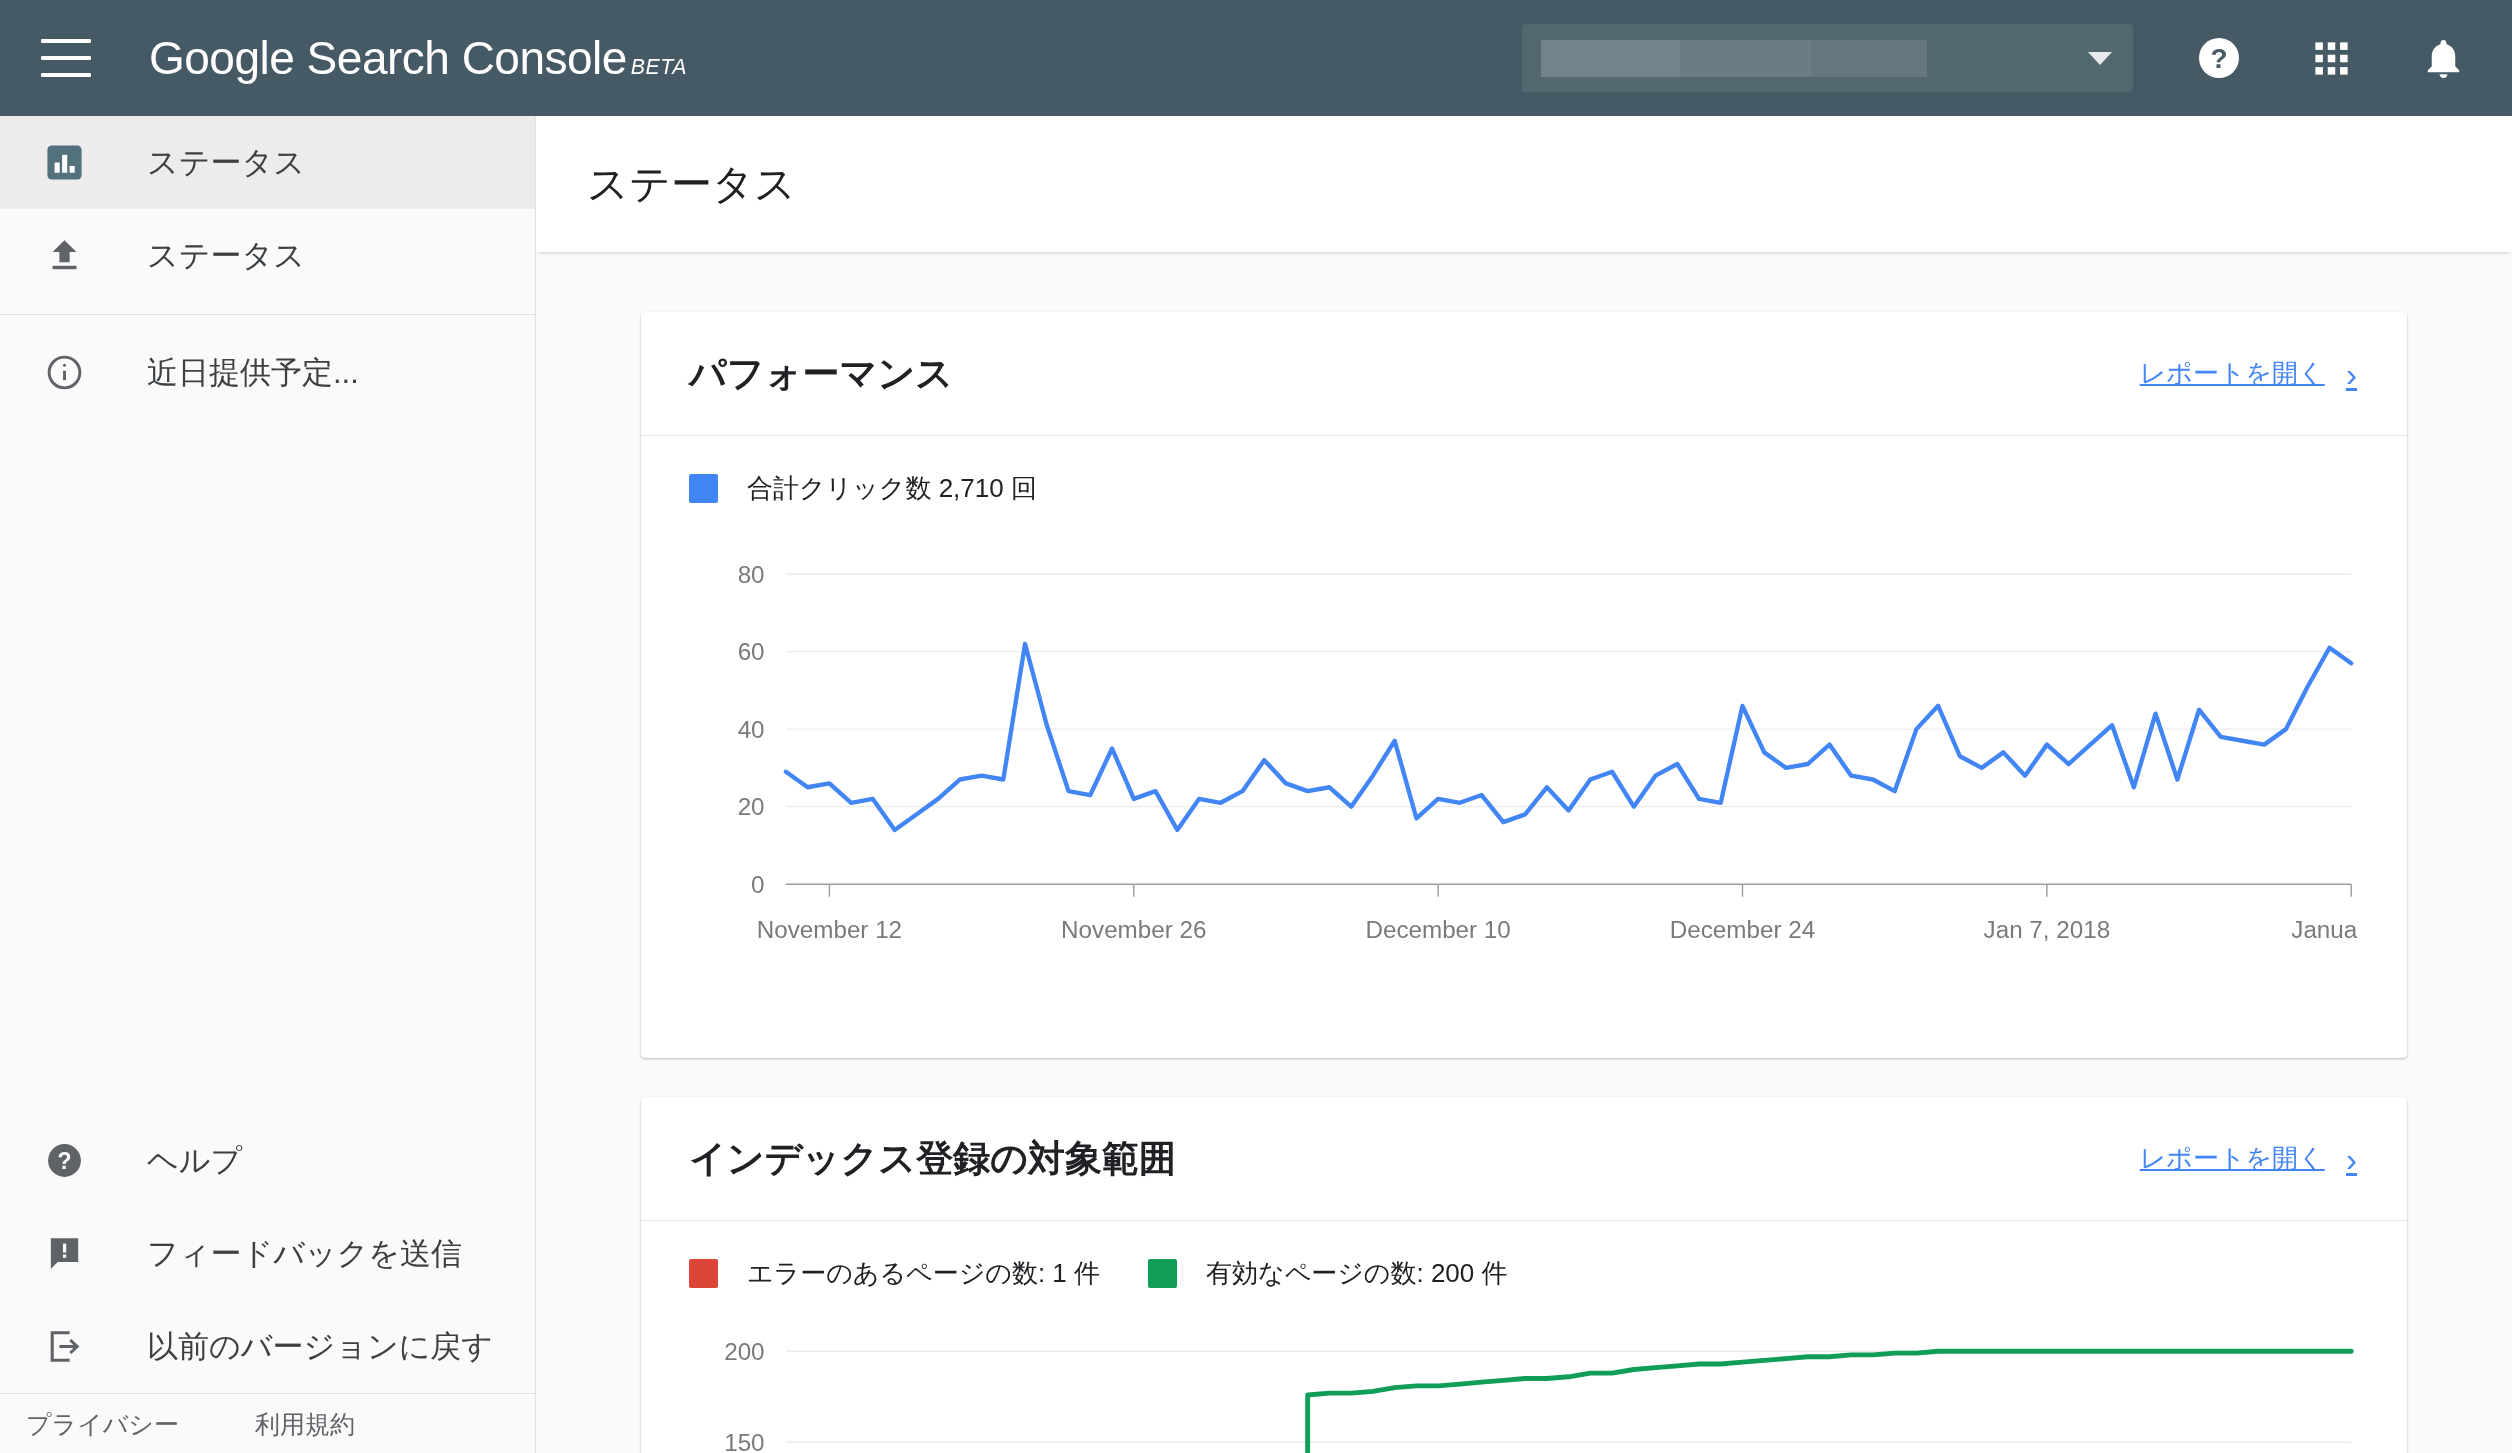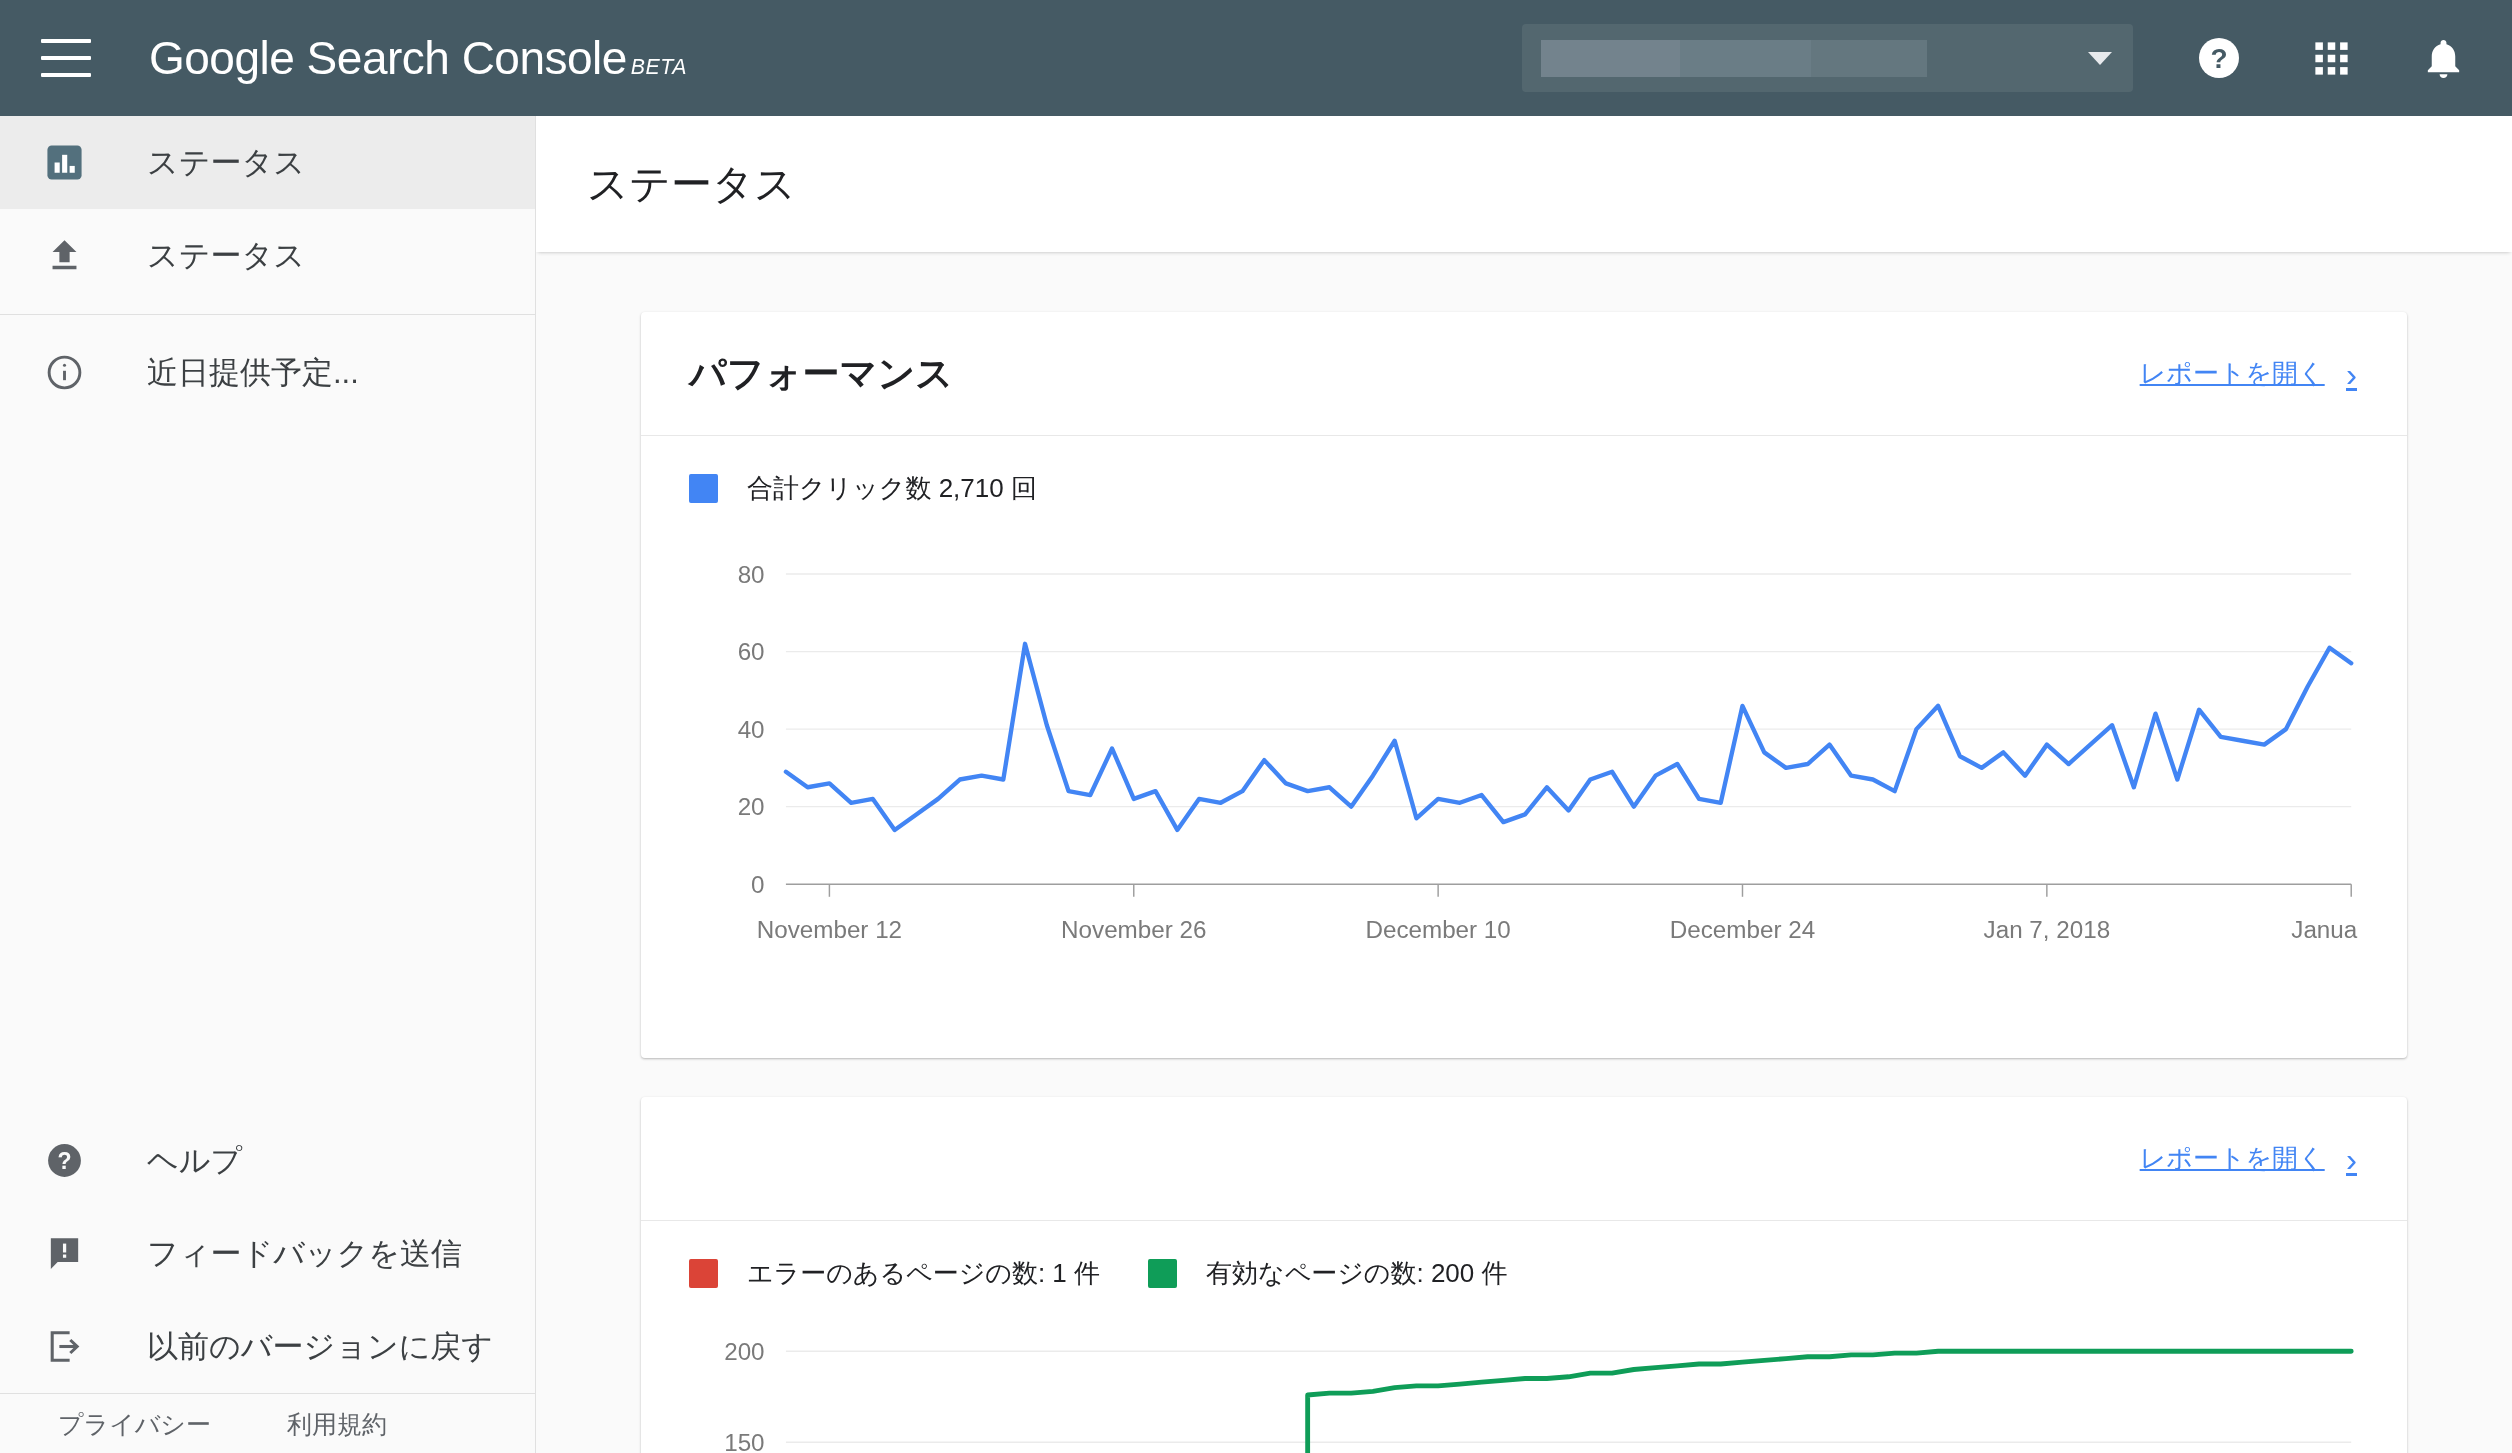--- a/index.html
+++ b/index.html
@@ -45,21 +45,21 @@
     background: #fafafa; border-right: 1px solid #e0e0e0;
   }
   .nav-item { height: 93px; display: flex; align-items: center; padding-left: 37px; cursor: pointer; }
   .nav-item.active { background: #ececec; }
   .nav-ico { width: 54px; display: flex; align-items: center; justify-content: center; }
   .nav-label { margin-left: 56px; font-size: 31px; color: #3c4043; white-space: nowrap; }
   .nav-item.active .nav-label { color: #3c4043; }
   .nav-sep { height: 1px; background: #e0e0e0; margin: 11.6px 0; }
   .sidebar-bottom { position: absolute; bottom: 0; left: 0; width: 100%; }
   .footer-line { height: 1px; background: #e0e0e0; }
-  .footer-links { height: 60px; display: flex; align-items: center; padding-left: 58px;
+  .footer-links { height: 60px; display: flex; align-items: center; padding-left: 26px;
     font-size: 25px; color: #5f6368; gap: 76px; overflow: hidden; }
 
   
   .main { position: absolute; top: 116px; left: 536px; width: 1976px; height: 1338px;
     background: #fafafa; overflow: hidden; }
   .page-head { height: 136px; background: #fff; display: flex; align-items: center;
     padding-left: 51px; box-shadow: 0 1.9px 3.9px -1.9px rgba(0,0,0,.28); }
   .page-title { font-size: 41px; color: #202124; font-weight: 400; }
 
   .card { background: #fff; border-radius: 3.9px; margin: 0 auto;
@@ -263,20 +263,21 @@
             <text x="1715" y="446" text-anchor="middle" class="axis-text">January 21</text>
             <line x1="2029.0277777777778" y1="390" x2="2029.0277777777778" y2="403" stroke="#9e9e9e" stroke-width="1.5"></line>
             <text x="2029.0277777777778" y="446" text-anchor="middle" class="axis-text">February 4</text>
             <polyline points="100.0,274.0 122.4,290.0 144.9,286.0 167.3,306.0 189.7,302.0 212.2,334.0 234.6,318.0 257.0,302.0 279.4,282.0 301.9,278.0 324.3,282.0 346.7,142.0 369.2,226.0 391.6,294.0 414.0,298.0 436.5,250.0 458.9,302.0 481.3,294.0 503.8,334.0 526.2,302.0 548.6,306.0 571.0,294.0 593.5,262.0 615.9,286.0 638.3,294.0 660.8,290.0 683.2,310.0 705.6,278.0 728.1,242.0 750.5,322.0 772.9,302.0 795.3,306.0 817.8,298.0 840.2,326.0 862.6,318.0 885.1,290.0 907.5,314.0 929.9,282.0 952.4,274.0 974.8,310.0 997.2,278.0 1019.7,266.0 1042.1,302.0 1064.5,306.0 1086.9,206.0 1109.4,254.0 1131.8,270.0 1154.2,266.0 1176.7,246.0 1199.1,278.0 1221.5,282.0 1244.0,294.0 1266.4,230.0 1288.8,206.0 1311.3,258.0 1333.7,270.0 1356.1,254.0 1378.5,278.0 1401.0,246.0 1423.4,266.0 1445.8,246.0 1468.3,226.0 1490.7,290.0 1513.1,214.0 1535.6,282.0 1558.0,210.0 1580.4,238.0 1602.8,242.0 1625.3,246.0 1647.7,230.0 1670.1,186.0 1692.6,146.0 1715.0,162.0" fill="none" stroke="#4285f4" stroke-width="4.5" stroke-linejoin="round" stroke-linecap="round"></polyline>
           </svg>
       </div>
     </div>
 
     <div class="card card-index">
       <div class="card-head">
+        <div class="card-title">インデックス登録の対象範囲</div>
         <div class="open-report">
           <span>レポートを開く</span>
           <span class="chev">›</span>
         </div>
       </div>
 
       <div class="legend-row">
         <div class="legend">
           <div class="swatch" id="sw-err" style="background: rgb(219, 68, 55);"></div>
           <div class="legend-text">エラーのあるページの数: 1 件</div>

